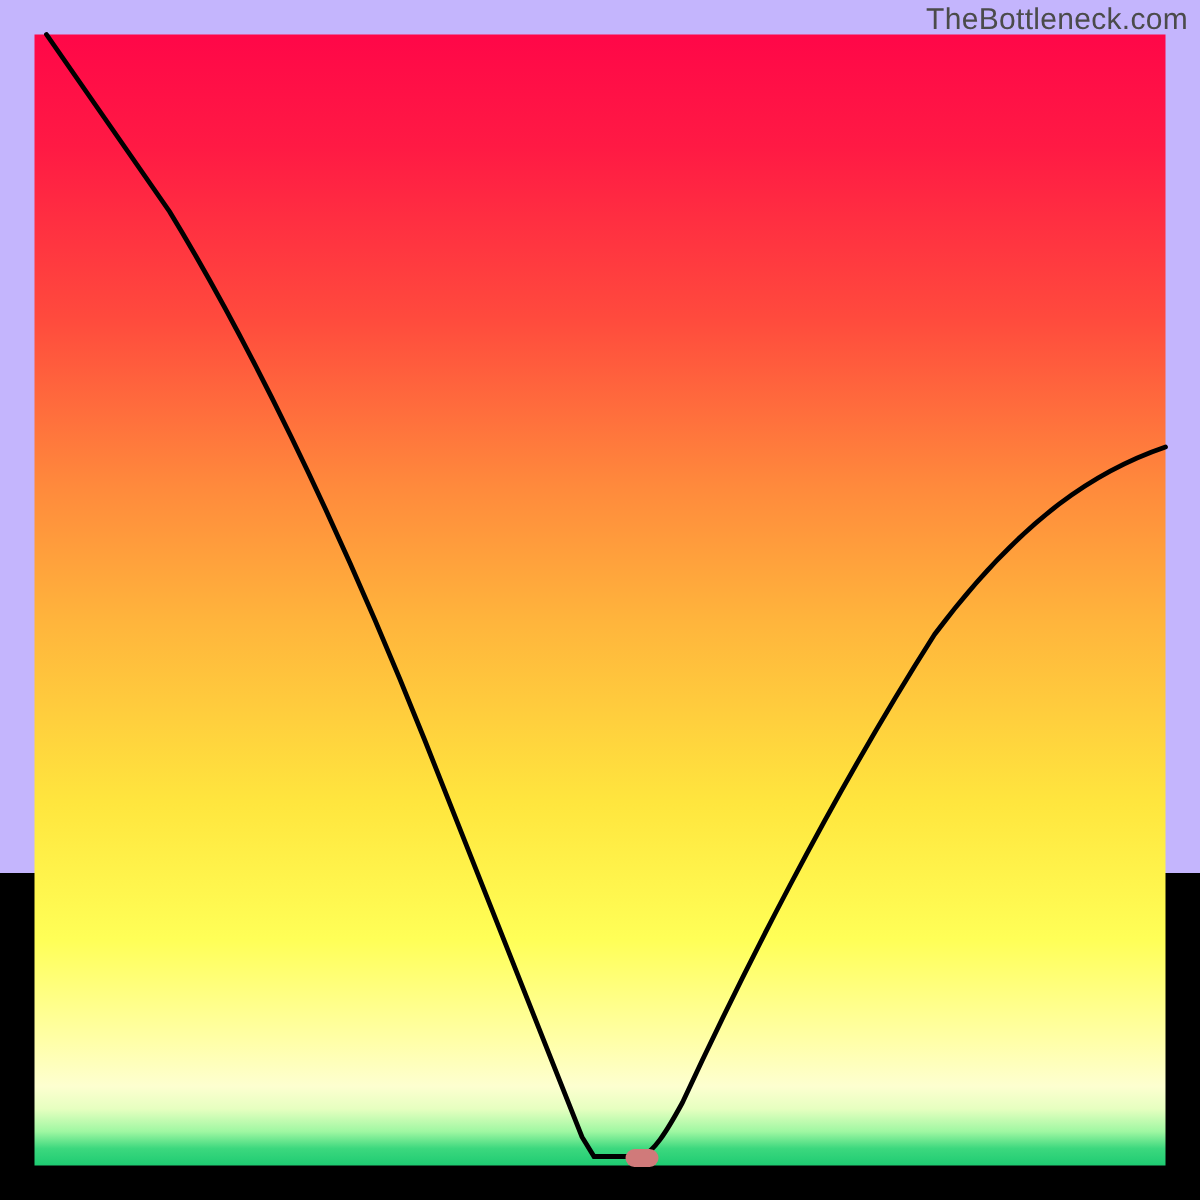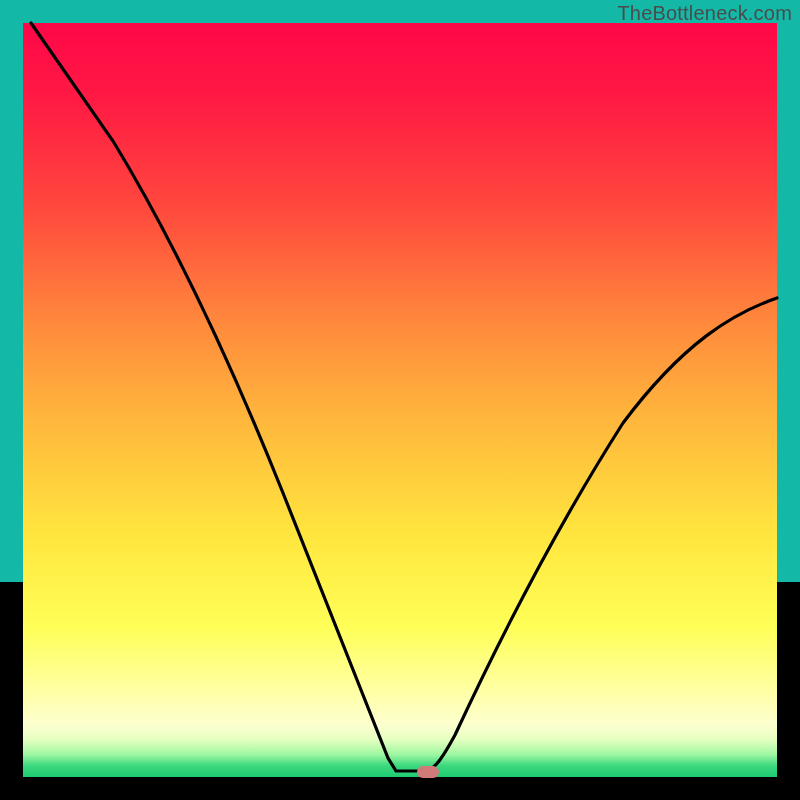--- a/index.html
+++ b/index.html
@@ -8,21 +8,21 @@
     width: 800px;
     height: 800px;
     background: #000;
     overflow: hidden;
     font-family: Arial, Helvetica, sans-serif;
   }
   .frame {
     position: relative;
     width: 800px;
     height: 582px;
-    background: #14b8a6;
+    background: #c4b5fd;
   }
   .plot-area {
     position: absolute;
     left: 23px;
     top: 23px;
     width: 754px;
     height: 754px;
     
     background: linear-gradient(
       to bottom,

